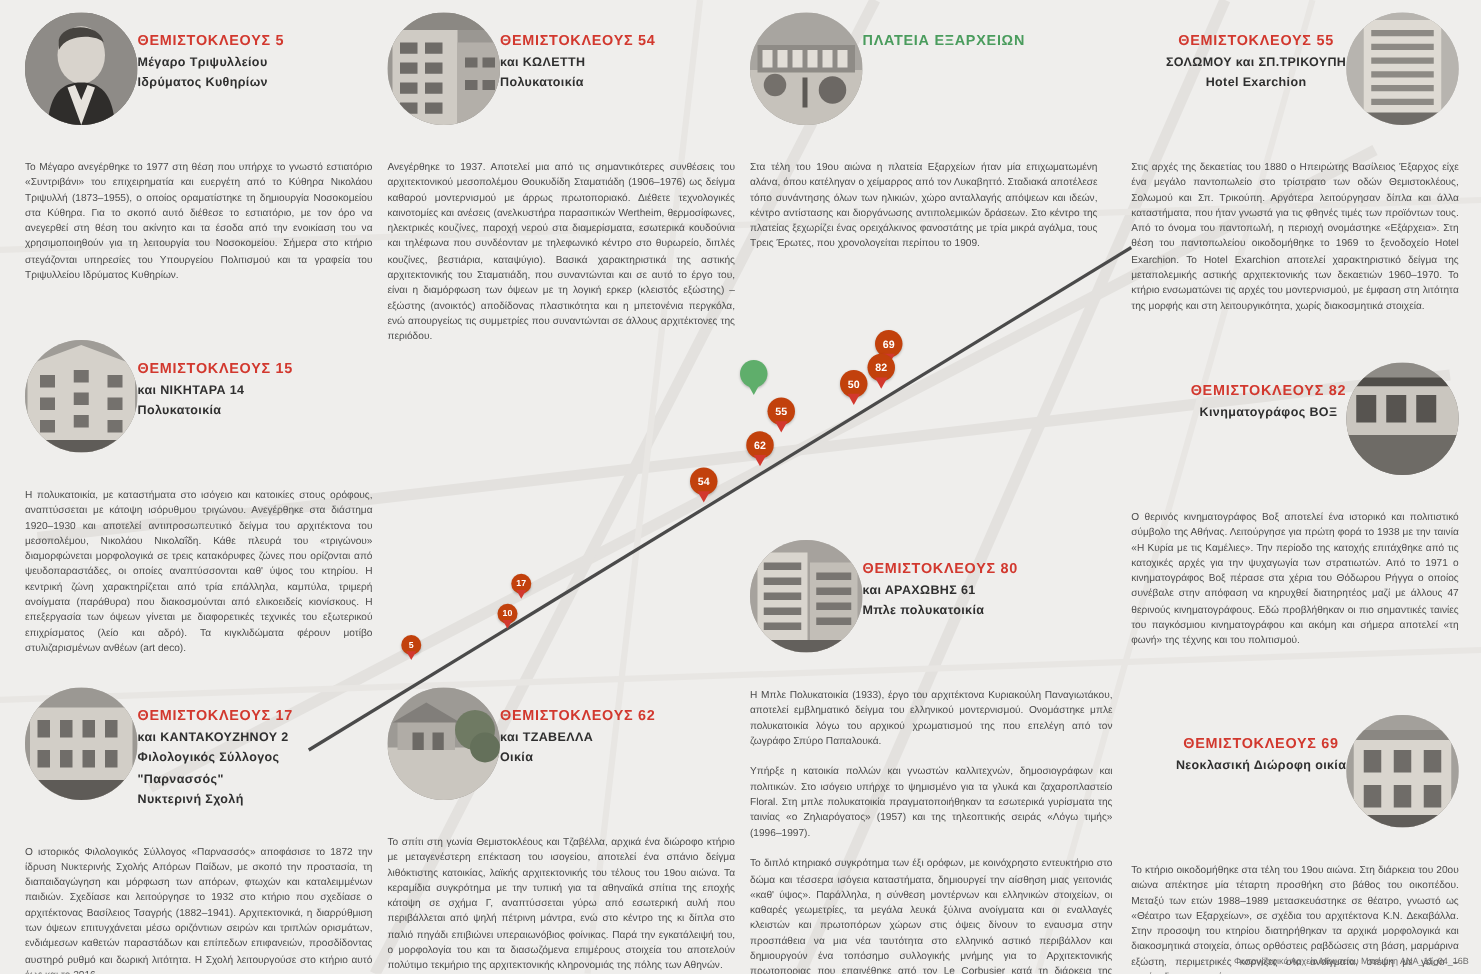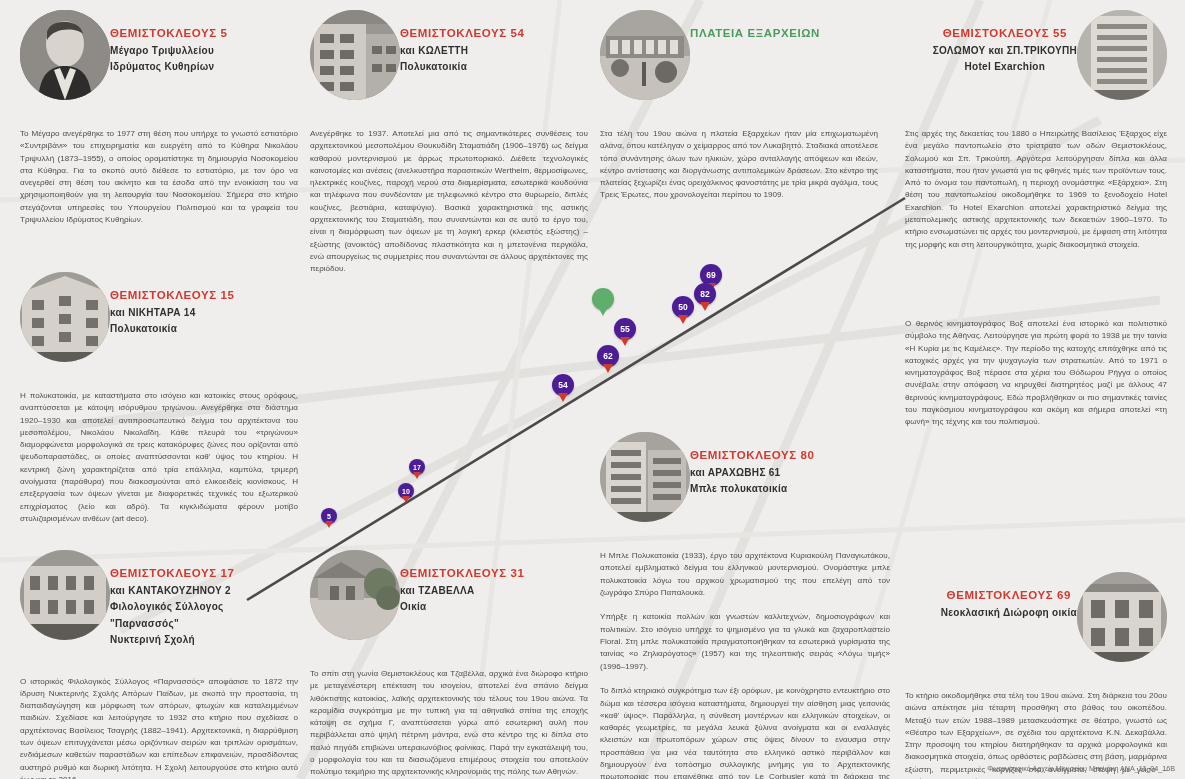--- a/index.html
+++ b/index.html
@@ -43,21 +43,21 @@
   .rt .head{flex-direction:row-reverse;}
   .rt .titles{text-align:center;}
 
   
   .pin{
     position:absolute;z-index:6;
     width:22px;height:29px;
   }
   .pin .bubble{
     width:22px;height:22px;border-radius:50% 50% 50% 50%;
-    background:#4c1d95;color:#fff;font-size:8.5px;font-weight:bold;
+    background:#c2410c;color:#fff;font-size:8.5px;font-weight:bold;
     display:flex;align-items:center;justify-content:center;
     box-shadow:0 1px 2px rgba(0,0,0,.25);
   }
   .pin .tail{
     width:0;height:0;margin:-3px auto 0 auto;
     border-left:5px solid transparent;border-right:5px solid transparent;
     border-top:9px solid #d2382e;
   }
   .pin.green .bubble{background:#5fae6b;}
   .pin.green .tail{border-top-color:#5fae6b;}
@@ -266,20 +266,39 @@
       <div class="titles">
         <div class="t1">ΘΕΜΙΣΤΟΚΛΕΟΥΣ 15</div>
         <div class="t2">και ΝΙΚΗΤΑΡΑ 14</div>
         <div class="t2">Πολυκατοικία</div>
       </div>
     </div>
     <div class="body">Η πολυκατοικία, με καταστήματα στο ισόγειο και κατοικίες στους ορόφους, αναπτύσσεται με κάτοψη ισόρυθμου τριγώνου. Ανεγέρθηκε στα διάστημα 1920–1930 και αποτελεί αντιπροσωπευτικό δείγμα του αρχιτέκτονα του μεσοπολέμου, Νικολάου Νικολαΐδη. Κάθε πλευρά του «τριγώνου» διαμορφώνεται μορφολογικά σε τρεις κατακόρυφες ζώνες που ορίζονται από ψευδοπαραστάδες, οι οποίες αναπτύσσονται καθ' ύψος του κτηρίου. Η κεντρική ζώνη χαρακτηρίζεται από τρία επάλληλα, καμπύλα, τριμερή ανοίγματα (παράθυρα) που διακοσμούνται από ελικοειδείς κιονίσκους. Η επεξεργασία των όψεων γίνεται με διαφορετικές τεχνικές του εξωτερικού επιχρίσματος (λείο και αδρό). Τα κιγκλιδώματα φέρουν μοτίβο στυλιζαρισμένων ανθέων (art deco).</div>
   </div>
 
   <div class="entry rt" style="left:905px;top:290px;width:262px;">
+    <div class="head">
+      <div class="photo">
+        <svg width="90" height="90" viewBox="0 0 90 90">
+          <rect width="90" height="90" fill="#8f8c87"></rect>
+          <rect x="0" y="18" width="90" height="40" fill="#cac6bf"></rect>
+          <rect x="0" y="58" width="90" height="32" fill="#6e6b66"></rect>
+          <g fill="#575450">
+              <rect x="8" y="26" width="16" height="22"></rect>
+              <rect x="32" y="26" width="16" height="22"></rect>
+              <rect x="56" y="26" width="16" height="22"></rect>
+            </g>
+          <rect x="0" y="12" width="90" height="7" fill="#504d49"></rect>
+        </svg>
+      </div>
+      <div class="titles">
+        <div class="t1">ΘΕΜΙΣΤΟΚΛΕΟΥΣ 82</div>
+        <div class="t2">Κινηματογράφος ΒΟΞ</div>
+      </div>
+    </div>
     <div class="body">Ο θερινός κινηματογράφος Βοξ αποτελεί ένα ιστορικό και πολιτιστικό σύμβολο της Αθήνας. Λειτούργησε για πρώτη φορά το 1938 με την ταινία «Η Κυρία με τις Καμέλιες». Την περίοδο της κατοχής επιτάχθηκε από τις κατοχικές αρχές για την ψυχαγωγία των στρατιωτών. Από το 1971 ο κινηματογράφος Βοξ πέρασε στα χέρια του Θόδωρου Ρήγγα ο οποίος συνέβαλε στην απόφαση να κηρυχθεί διατηρητέος μαζί με άλλους 47 θερινούς κινηματογράφους. Εδώ προβλήθηκαν οι πιο σημαντικές ταινίες του παγκόσμιου κινηματογράφου και ακόμη και σήμερα αποτελεί «τη φωνή» της τέχνης και του πολιτισμού.</div>
   </div>
 
   <div class="entry" style="left:600px;top:432px;width:290px;">
     <div class="head">
       <div class="photo">
         <svg width="90" height="90" viewBox="0 0 90 90">
           <rect width="90" height="90" fill="#a6a29d"></rect>
           <rect x="6" y="10" width="40" height="80" fill="#d9d5ce"></rect>
           <rect x="48" y="18" width="38" height="72" fill="#c2beb7"></rect>
@@ -349,21 +368,21 @@
           <rect x="0" y="48" width="90" height="42" fill="#cac6bf"></rect>
           <rect x="8" y="26" width="46" height="24" fill="#b0aca6"></rect>
           <path d="M4 28 L31 12 L58 28 Z" fill="#817e7a"></path>
           <circle cx="70" cy="34" r="16" fill="#6f7a63"></circle>
           <circle cx="78" cy="48" r="12" fill="#64705a"></circle>
           <rect x="20" y="36" width="9" height="14" fill="#6c6965"></rect>
           <rect x="36" y="36" width="9" height="14" fill="#6c6965"></rect>
         </svg>
       </div>
       <div class="titles">
-        <div class="t1">ΘΕΜΙΣΤΟΚΛΕΟΥΣ 31</div>
+        <div class="t1">ΘΕΜΙΣΤΟΚΛΕΟΥΣ 62</div>
         <div class="t2">και ΤΖΑΒΕΛΛΑ</div>
         <div class="t2">Οικία</div>
       </div>
     </div>
     <div class="body">Το σπίτι στη γωνία Θεμιστοκλέους και Τζαβέλλα, αρχικά ένα διώροφο κτήριο με μεταγενέστερη επέκταση του ισογείου, αποτελεί ένα σπάνιο δείγμα λιθόκτιστης κατοικίας, λαϊκής αρχιτεκτονικής του τέλους του 19ου αιώνα. Τα κεραμίδια συγκρότημα με την τυπική για τα αθηναϊκά σπίτια της εποχής κάτοψη σε σχήμα Γ, αναπτύσσεται γύρω από εσωτερική αυλή που περιβάλλεται από ψηλή πέτρινη μάντρα, ενώ στο κέντρο της κι δίπλα στο παλιό πηγάδι επιβιώνει υπεραιωνόβιος φοίνικας. Παρά την εγκατάλειψή του, ο μορφολογία του και τα διασωζόμενα επιμέρους στοιχεία του αποτελούν πολύτιμο τεκμήριο της αρχιτεκτονικής κληρονομιάς της πόλης των Αθηνών.</div>
   </div>
 
   <div class="entry rt" style="left:905px;top:572px;width:262px;">
     <div class="head">
       <div class="photo">

